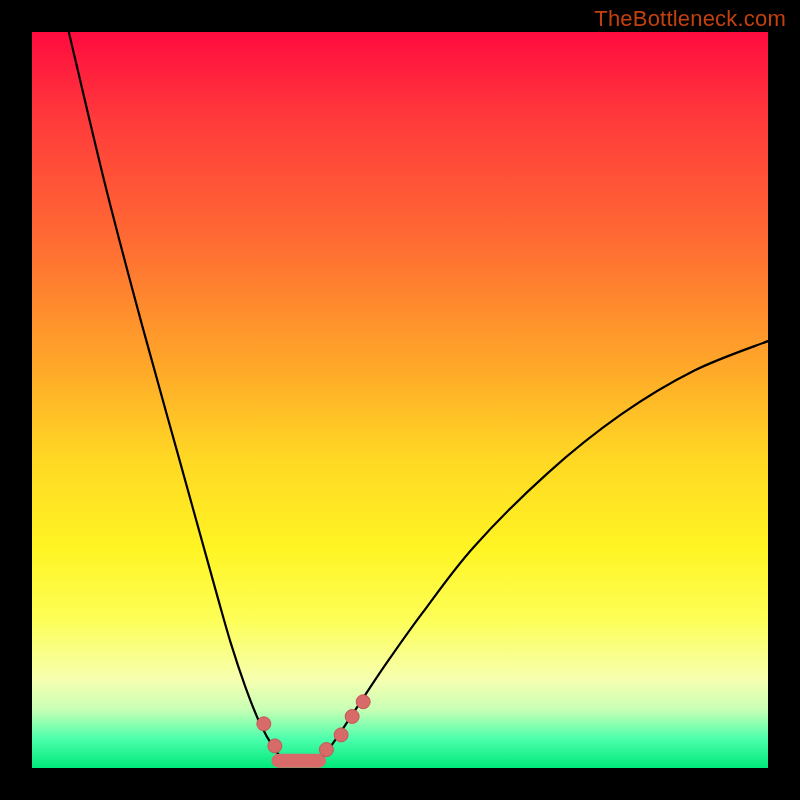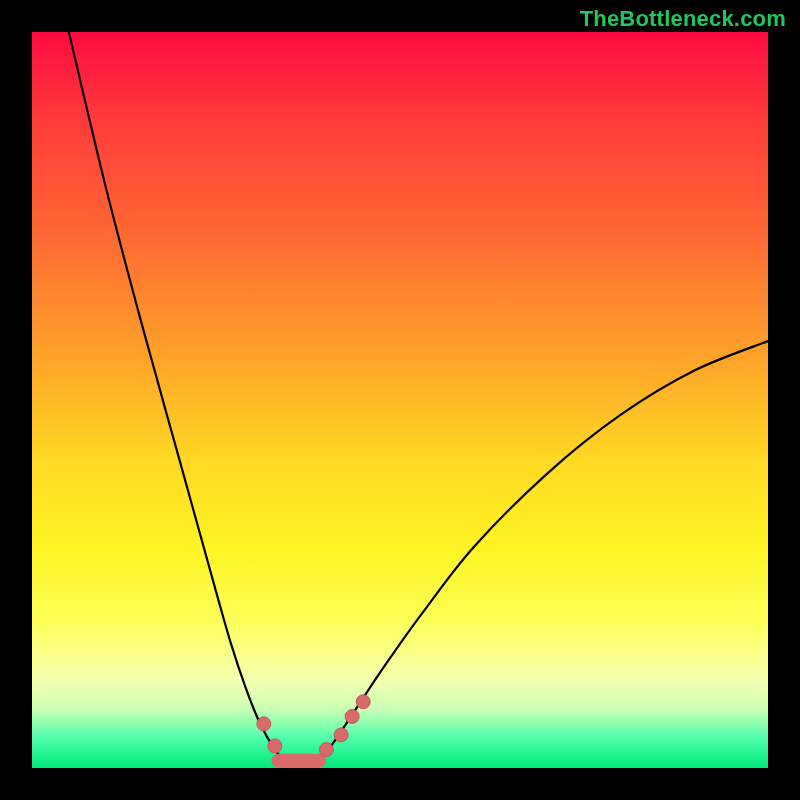--- a/index.html
+++ b/index.html
@@ -36,23 +36,23 @@
       #f6ffb0 88%,
       #c9ffb5 92%,
       #4dffac 96%,
       #00e87a 100%
     );
   }
   .attribution {
     position: absolute;
     top: 6px;
     right: 14px;
-    color: #22c55e;
+    color: #c2410c;
     font-size: 22px;
-    font-weight: 700;
+    font-weight: 400;
     letter-spacing: 0.2px;
     user-select: none;
   }
   svg.curve {
     position: absolute;
     top: 0;
     left: 0;
     width: 736px;
     height: 736px;
     overflow: visible;

